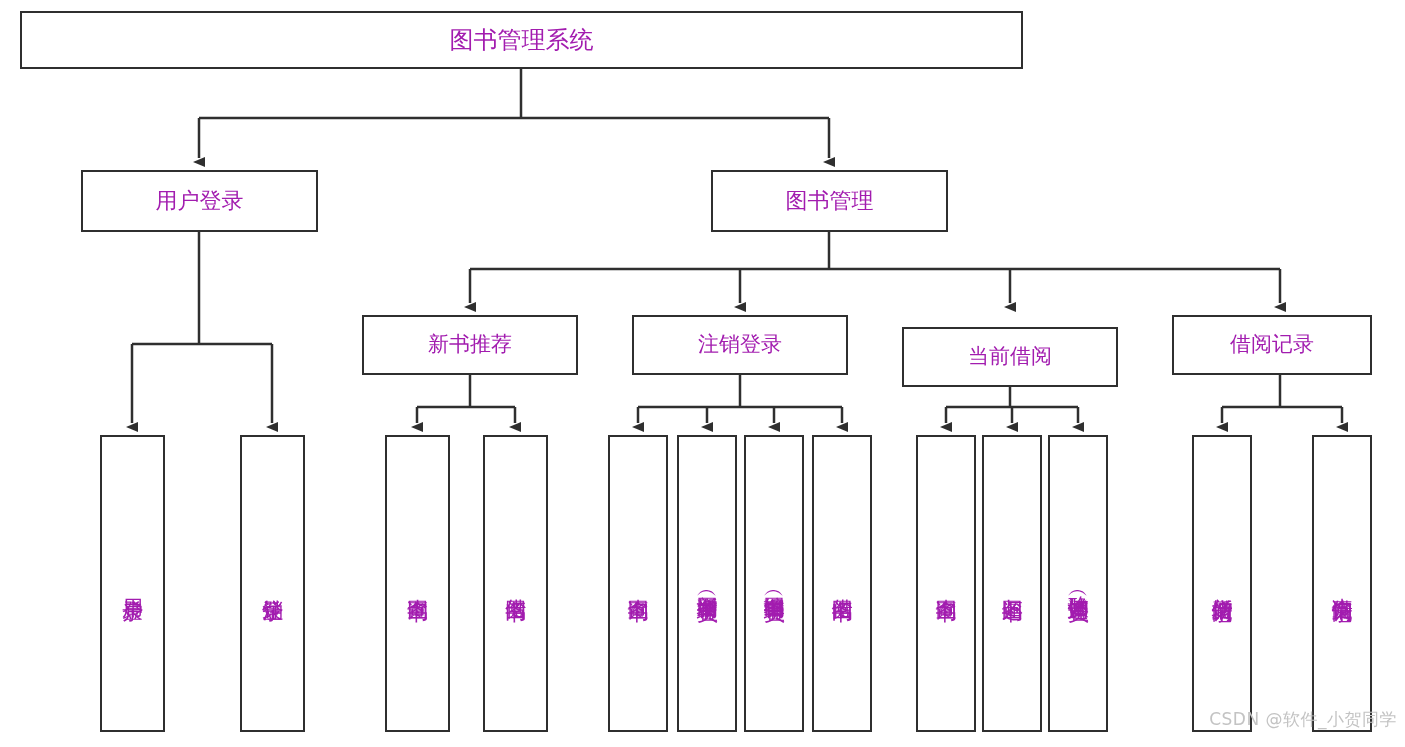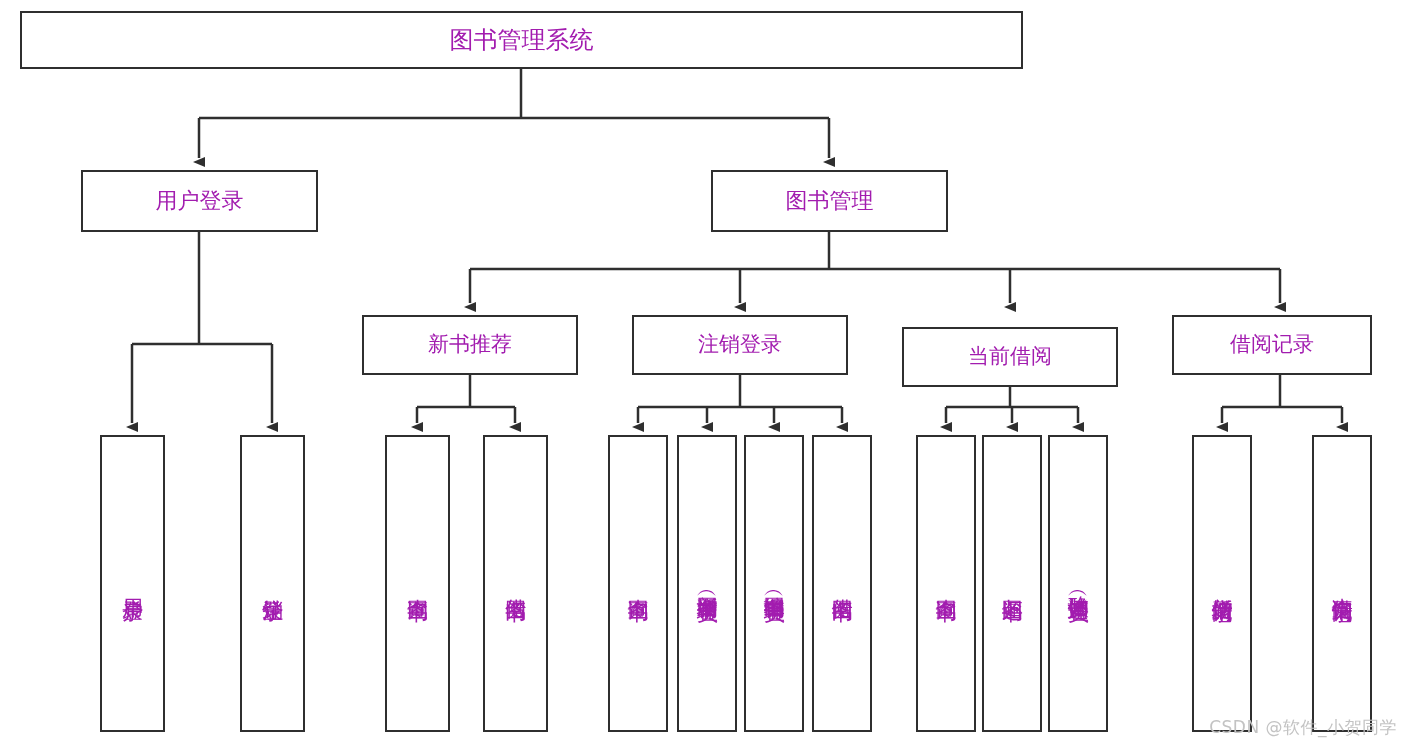--- a/index.html
+++ b/index.html
@@ -59,21 +59,21 @@
     letter-spacing: 1px;
     white-space: nowrap;
   }
   .htext {
     line-height: 1.1;
     white-space: nowrap;
   }
   #watermark {
     position: absolute;
     right: 8px;
-    bottom: 8px;
+    bottom: 16px;
     font-size: 17px;
     color: #c3c3c3;
     letter-spacing: 0.5px;
     white-space: nowrap;
     font-family: "DejaVu Sans", "Liberation Sans", sans-serif;
   }
 </style>
 </head>
 <body>
 

